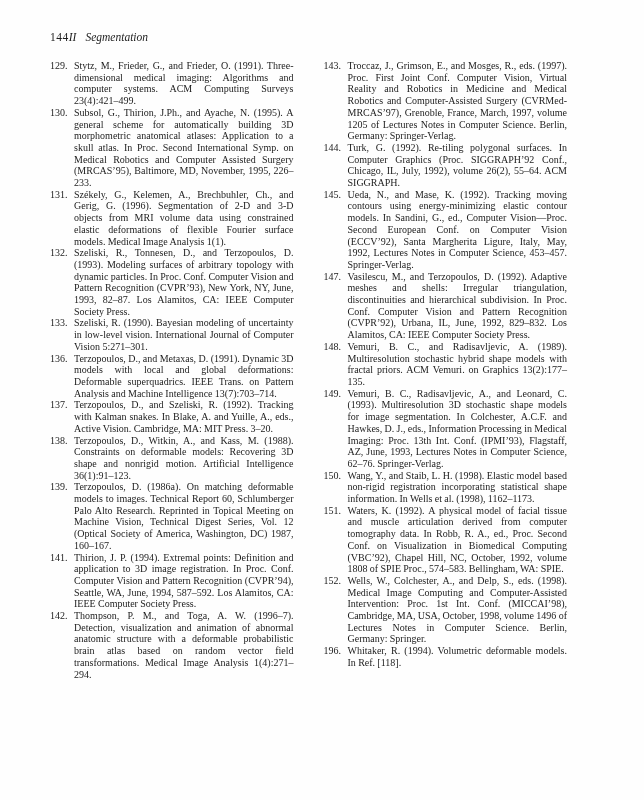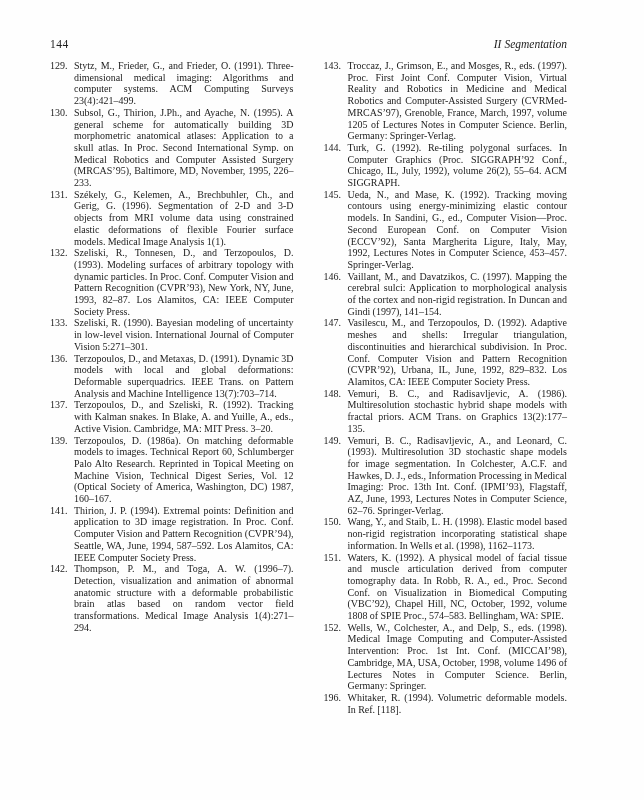--- a/index.html
+++ b/index.html
@@ -10,30 +10,29 @@
   }
   .page {
     position: relative;
     width: 644px; height: 800px;
     background: #fefefe;
     color: #1c1c1c;
     overflow: hidden;
   }
   .page-header {
     position: absolute;
-    left: 50px; top: 38px;
+    left: 50px; top: 31px;
     width: 517px;
     display: flex;
-    justify-content: space-between;
     align-items: baseline;
     font-size: 11.5px;
   }
   .page-num { font-style: normal; letter-spacing: 0.5px; }
   .section-heading { font-style: italic; }
-  .sec-title { margin-left: 3px; }
+  .sec-title { margin-left: 9px; }
   .columns {
     position: absolute;
     left: 50px; top: 60px;
     width: 517px;
     display: flex;
     gap: 30px;
   }
   .col { width: 252px; }
   .ref {
     font-size: 10px;
@@ -63,31 +62,31 @@
   </div>
   <div class="columns">
     <div class="col" id="col-left">
         <div class="ref"><span class="num">129.</span><span class="body"><span class="">Stytz, M., Frieder, G., and Frieder, O. (1991). Three-dimensional medical imaging: Algorithms and computer systems. </span><span class="it">ACM Computing Surveys</span><span class=""> 23(4):421–499.</span></span></div>
         <div class="ref"><span class="num">130.</span><span class="body"><span class="">Subsol, G., Thirion, J.Ph., and Ayache, N. (1995). A general scheme for automatically building 3D morphometric anatomical atlases: Application to a skull atlas. In </span><span class="it">Proc. Second International Symp. on Medical Robotics and Computer Assisted Surgery (MRCAS’95), Baltimore, MD, November, 1995</span><span class="">, 226–233.</span></span></div>
         <div class="ref"><span class="num">131.</span><span class="body"><span class="">Székely, G., Kelemen, A., Brechbuhler, Ch., and Gerig, G. (1996). Segmentation of 2-D and 3-D objects from MRI volume data using constrained elastic deformations of flexible Fourier surface models. </span><span class="it">Medical Image Analysis</span><span class=""> 1(1).</span></span></div>
         <div class="ref"><span class="num">132.</span><span class="body"><span class="">Szeliski, R., Tonnesen, D., and Terzopoulos, D. (1993). Modeling surfaces of arbitrary topology with dynamic particles. In </span><span class="it">Proc. Conf. Computer Vision and Pattern Recognition (CVPR’93), New York, NY, June, 1993</span><span class="">, 82–87. Los Alamitos, CA: IEEE Computer Society Press.</span></span></div>
         <div class="ref"><span class="num">133.</span><span class="body"><span class="">Szeliski, R. (1990). Bayesian modeling of uncertainty in low-level vision. </span><span class="it">International Journal of Computer Vision</span><span class=""> 5:271–301.</span></span></div>
         <div class="ref"><span class="num">136.</span><span class="body"><span class="">Terzopoulos, D., and Metaxas, D. (1991). Dynamic 3D models with local and global deformations: Deformable superquadrics. </span><span class="it">IEEE Trans. on Pattern Analysis and Machine Intelligence</span><span class=""> 13(7):703–714.</span></span></div>
         <div class="ref"><span class="num">137.</span><span class="body"><span class="">Terzopoulos, D., and Szeliski, R. (1992). Tracking with Kalman snakes. In Blake, A. and Yuille, A., eds., </span><span class="it">Active Vision</span><span class="">. Cambridge, MA: MIT Press. 3–20.</span></span></div>
+        <div class="ref"><span class="num">138.</span><span class="body"><span class="">Terzopoulos, D., Witkin, A., and Kass, M. (1988). Constraints on deformable models: Recovering 3D shape and nonrigid motion. </span><span class="it">Artificial Intelligence</span><span class=""> 36(1):91–123.</span></span></div>
         <div class="ref"><span class="num">139.</span><span class="body"><span class="">Terzopoulos, D. (1986a). On matching deformable models to images. Technical Report 60, Schlumberger Palo Alto Research. Reprinted in </span><span class="it">Topical Meeting on Machine Vision</span><span class="">, Technical Digest Series, Vol. 12 (Optical Society of America, Washington, DC) 1987, 160–167.</span></span></div>
         <div class="ref"><span class="num">141.</span><span class="body"><span class="">Thirion, J. P. (1994). Extremal points: Definition and application to 3D image registration. In </span><span class="it">Proc. Conf. Computer Vision and Pattern Recognition (CVPR’94), Seattle, WA, June, 1994</span><span class="">, 587–592. Los Alamitos, CA: IEEE Computer Society Press.</span></span></div>
         <div class="ref"><span class="num">142.</span><span class="body"><span class="">Thompson, P. M., and Toga, A. W. (1996–7). Detection, visualization and animation of abnormal anatomic structure with a deformable probabilistic brain atlas based on random vector field transformations. </span><span class="it">Medical Image Analysis</span><span class=""> 1(4):271–294.</span></span></div>
       </div>
     <div class="col" id="col-right">
         <div class="ref"><span class="num">143.</span><span class="body"><span class="">Troccaz, J., Grimson, E., and Mosges, R., eds. (1997). </span><span class="it">Proc. First Joint Conf. Computer Vision, Virtual Reality and Robotics in Medicine and Medical Robotics and Computer-Assisted Surgery (CVRMed-MRCAS’97), Grenoble, France, March, 1997</span><span class="">, volume 1205 of </span><span class="it">Lectures Notes in Computer Science</span><span class="">. Berlin, Germany: Springer-Verlag.</span></span></div>
         <div class="ref"><span class="num">144.</span><span class="body"><span class="">Turk, G. (1992). Re-tiling polygonal surfaces. In </span><span class="it">Computer Graphics (Proc. SIGGRAPH’92 Conf., Chicago, IL, July, 1992)</span><span class="">, volume 26(2), 55–64. ACM SIGGRAPH.</span></span></div>
         <div class="ref"><span class="num">145.</span><span class="body"><span class="">Ueda, N., and Mase, K. (1992). Tracking moving contours using energy-minimizing elastic contour models. In Sandini, G., ed., </span><span class="it">Computer Vision—Proc. Second European Conf. on Computer Vision (ECCV’92), Santa Margherita Ligure, Italy, May, 1992</span><span class="">, Lectures Notes in Computer Science, 453–457. Springer-Verlag.</span></span></div>
-        <div class="ref"><span class="num">146.</span><span class="body"><span class="">Vaillant, M., and Davatzikos, C. (1997). Mapping the cerebral sulci: Application to morphological analysis of the cortex and non-rigid registration. In Duncan and Gindi (1997), 141–154.</span></span></div>
         <div class="ref"><span class="num">147.</span><span class="body"><span class="">Vasilescu, M., and Terzopoulos, D. (1992). Adaptive meshes and shells: Irregular triangulation, discontinuities and hierarchical subdivision. In </span><span class="it">Proc. Conf. Computer Vision and Pattern Recognition (CVPR’92), Urbana, IL, June, 1992</span><span class="">, 829–832. Los Alamitos, CA: IEEE Computer Society Press.</span></span></div>
-        <div class="ref"><span class="num">148.</span><span class="body"><span class="">Vemuri, B. C., and Radisavljevic, A. (1986). Multiresolution stochastic hybrid shape models with fractal priors. </span><span class="it">ACM Trans. on Graphics</span><span class=""> 13(2):177–135.</span></span></div>
+        <div class="ref"><span class="num">148.</span><span class="body"><span class="">Vemuri, B. C., and Radisavljevic, A. (1989). Multiresolution stochastic hybrid shape models with fractal priors. </span><span class="it">ACM Vemuri. on Graphics</span><span class=""> 13(2):177–135.</span></span></div>
         <div class="ref"><span class="num">149.</span><span class="body"><span class="">Vemuri, B. C., Radisavljevic, A., and Leonard, C. (1993). Multiresolution 3D stochastic shape models for image segmentation. In Colchester, A.C.F. and Hawkes, D. J., eds., </span><span class="it">Information Processing in Medical Imaging: Proc. 13th Int. Conf. (IPMI’93), Flagstaff, AZ, June, 1993</span><span class="">, Lectures Notes in Computer Science, 62–76. Springer-Verlag.</span></span></div>
         <div class="ref"><span class="num">150.</span><span class="body"><span class="">Wang, Y., and Staib, L. H. (1998). Elastic model based non-rigid registration incorporating statistical shape information. In Wells et al. (1998), 1162–1173.</span></span></div>
         <div class="ref"><span class="num">151.</span><span class="body"><span class="">Waters, K. (1992). A physical model of facial tissue and muscle articulation derived from computer tomography data. In Robb, R. A., ed., </span><span class="it">Proc. Second Conf. on Visualization in Biomedical Computing (VBC’92), Chapel Hill, NC, October, 1992</span><span class="">, volume 1808 of </span><span class="it">SPIE Proc.</span><span class="">, 574–583. Bellingham, WA: SPIE.</span></span></div>
         <div class="ref"><span class="num">152.</span><span class="body"><span class="">Wells, W., Colchester, A., and Delp, S., eds. (1998). </span><span class="it">Medical Image Computing and Computer-Assisted Intervention: Proc. 1st Int. Conf. (MICCAI’98), Cambridge, MA, USA, October, 1998</span><span class="">, volume 1496 of </span><span class="it">Lectures Notes in Computer Science</span><span class="">. Berlin, Germany: Springer.</span></span></div>
         <div class="ref"><span class="num">196.</span><span class="body"><span class="">Whitaker, R. (1994). Volumetric deformable models. In Ref. [118].</span></span></div>
       </div>
   </div>
 </div>
 
 </body></html>

